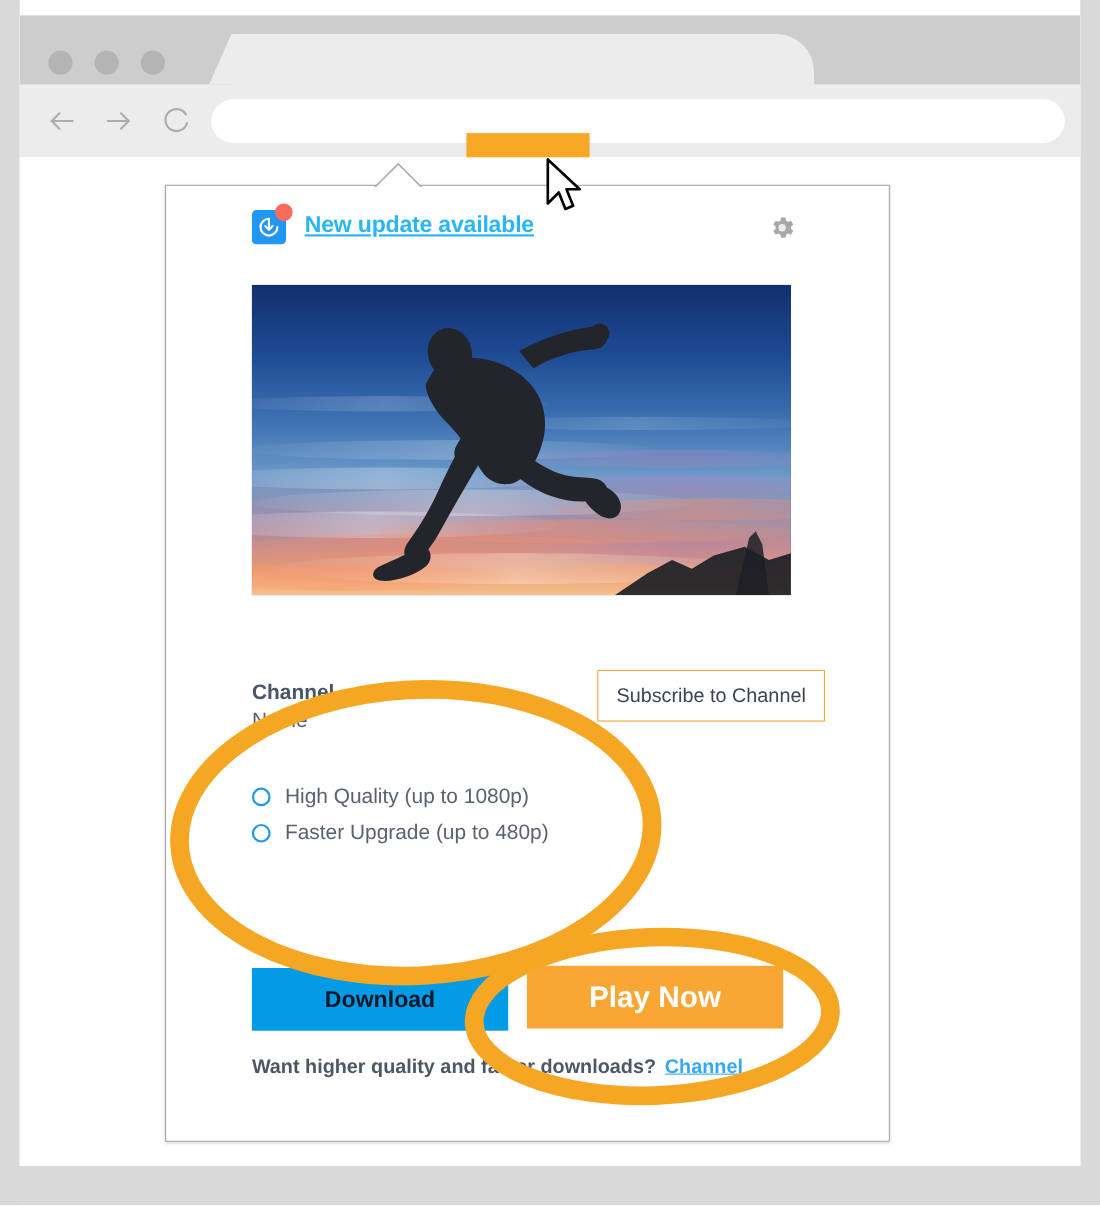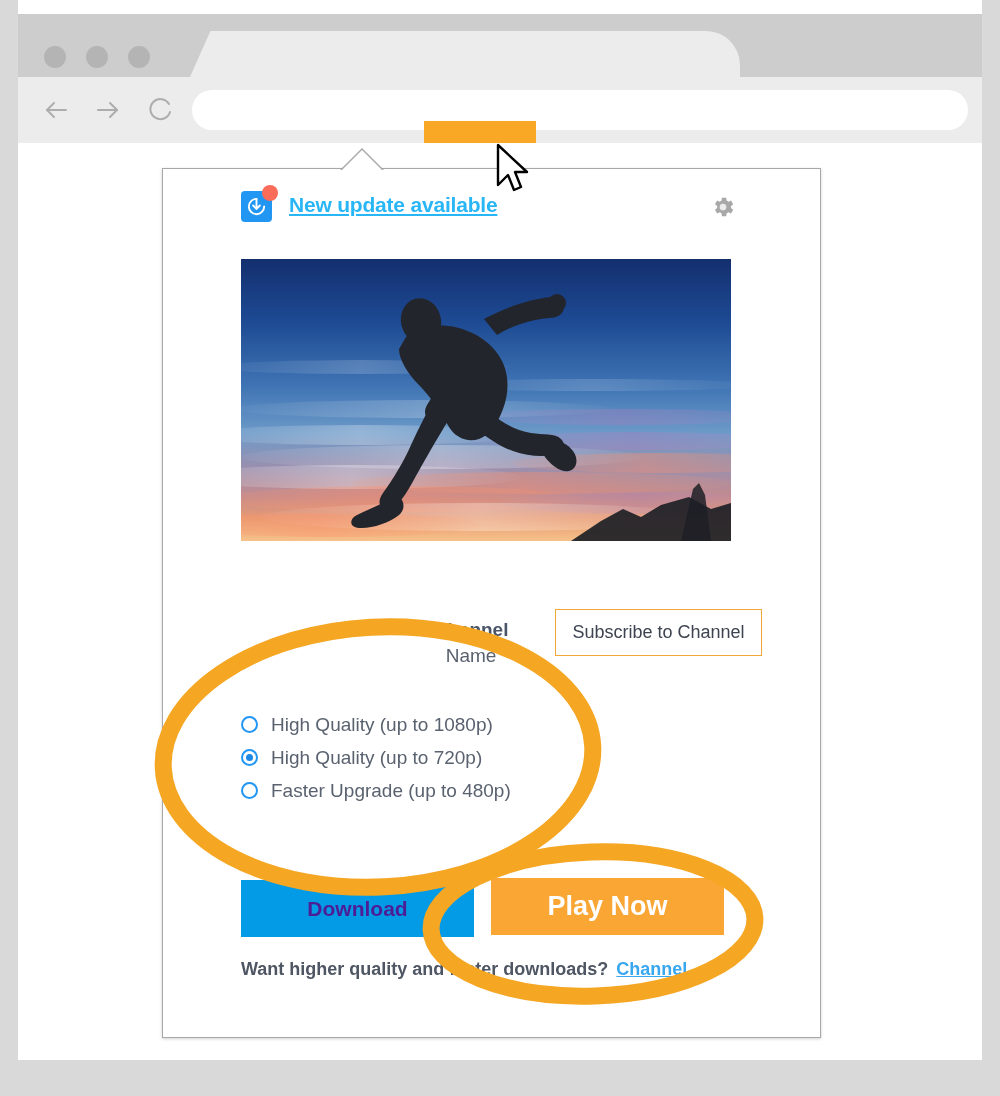--- a/index.html
+++ b/index.html
@@ -129,28 +129,27 @@
     left: 406px;
     top: -22px;
     width: 112px;
     height: 22px;
     background: #f9a825;
   }
 
   
   .popup {
     position: absolute;
-    left: 144px;
+    left: 132px;
     top: 25px;
     width: 659px;
     height: 870px;
     background: #ffffff;
     border: 1px solid #a8a8a8;
     box-shadow: 0 1px 3px rgba(0,0,0,0.18);
-    text-align: center;
   }
   .popup-arrow {
     position: absolute;
     left: 323px;
     top: 7px;
     width: 0; height: 0;
     border-left: 21px solid transparent;
     border-right: 21px solid transparent;
     border-bottom: 21px solid #ffffff;
     z-index: 4;
@@ -283,21 +282,21 @@
 
   
   .download-btn {
     position: absolute;
     left: 78px; top: 711px;
     width: 233px; height: 57px;
     background: #039be5;
     display: flex;
     align-items: center;
     justify-content: center;
-    color: #4c1d95;
+    color: #0f172a;
     font-size: 21px;
     font-weight: bold;
   }
   .play-btn {
     position: absolute;
     left: 328px; top: 709px;
     width: 233px; height: 57px;
     background: #faa634;
     display: flex;
     align-items: center;
@@ -500,24 +499,20 @@
         </div>
         <div class="subscribe-btn">
           <span>Subscribe to Channel</span>
         </div>
 
         <div class="radios">
           <div class="radio-row">
             <span class="radio-mark"></span>
             <span class="radio-label">High Quality (up to 1080p)</span>
           </div>
-          <div class="radio-row checked">
-            <span class="radio-mark"></span>
-            <span class="radio-label">High Quality (up to 720p)</span>
-          </div>
           <div class="radio-row">
             <span class="radio-mark"></span>
             <span class="radio-label">Faster Upgrade (up to 480p)</span>
           </div>
         </div>
 
         <div class="download-btn">
           <span>Download</span>
         </div>
         <div class="play-btn">

